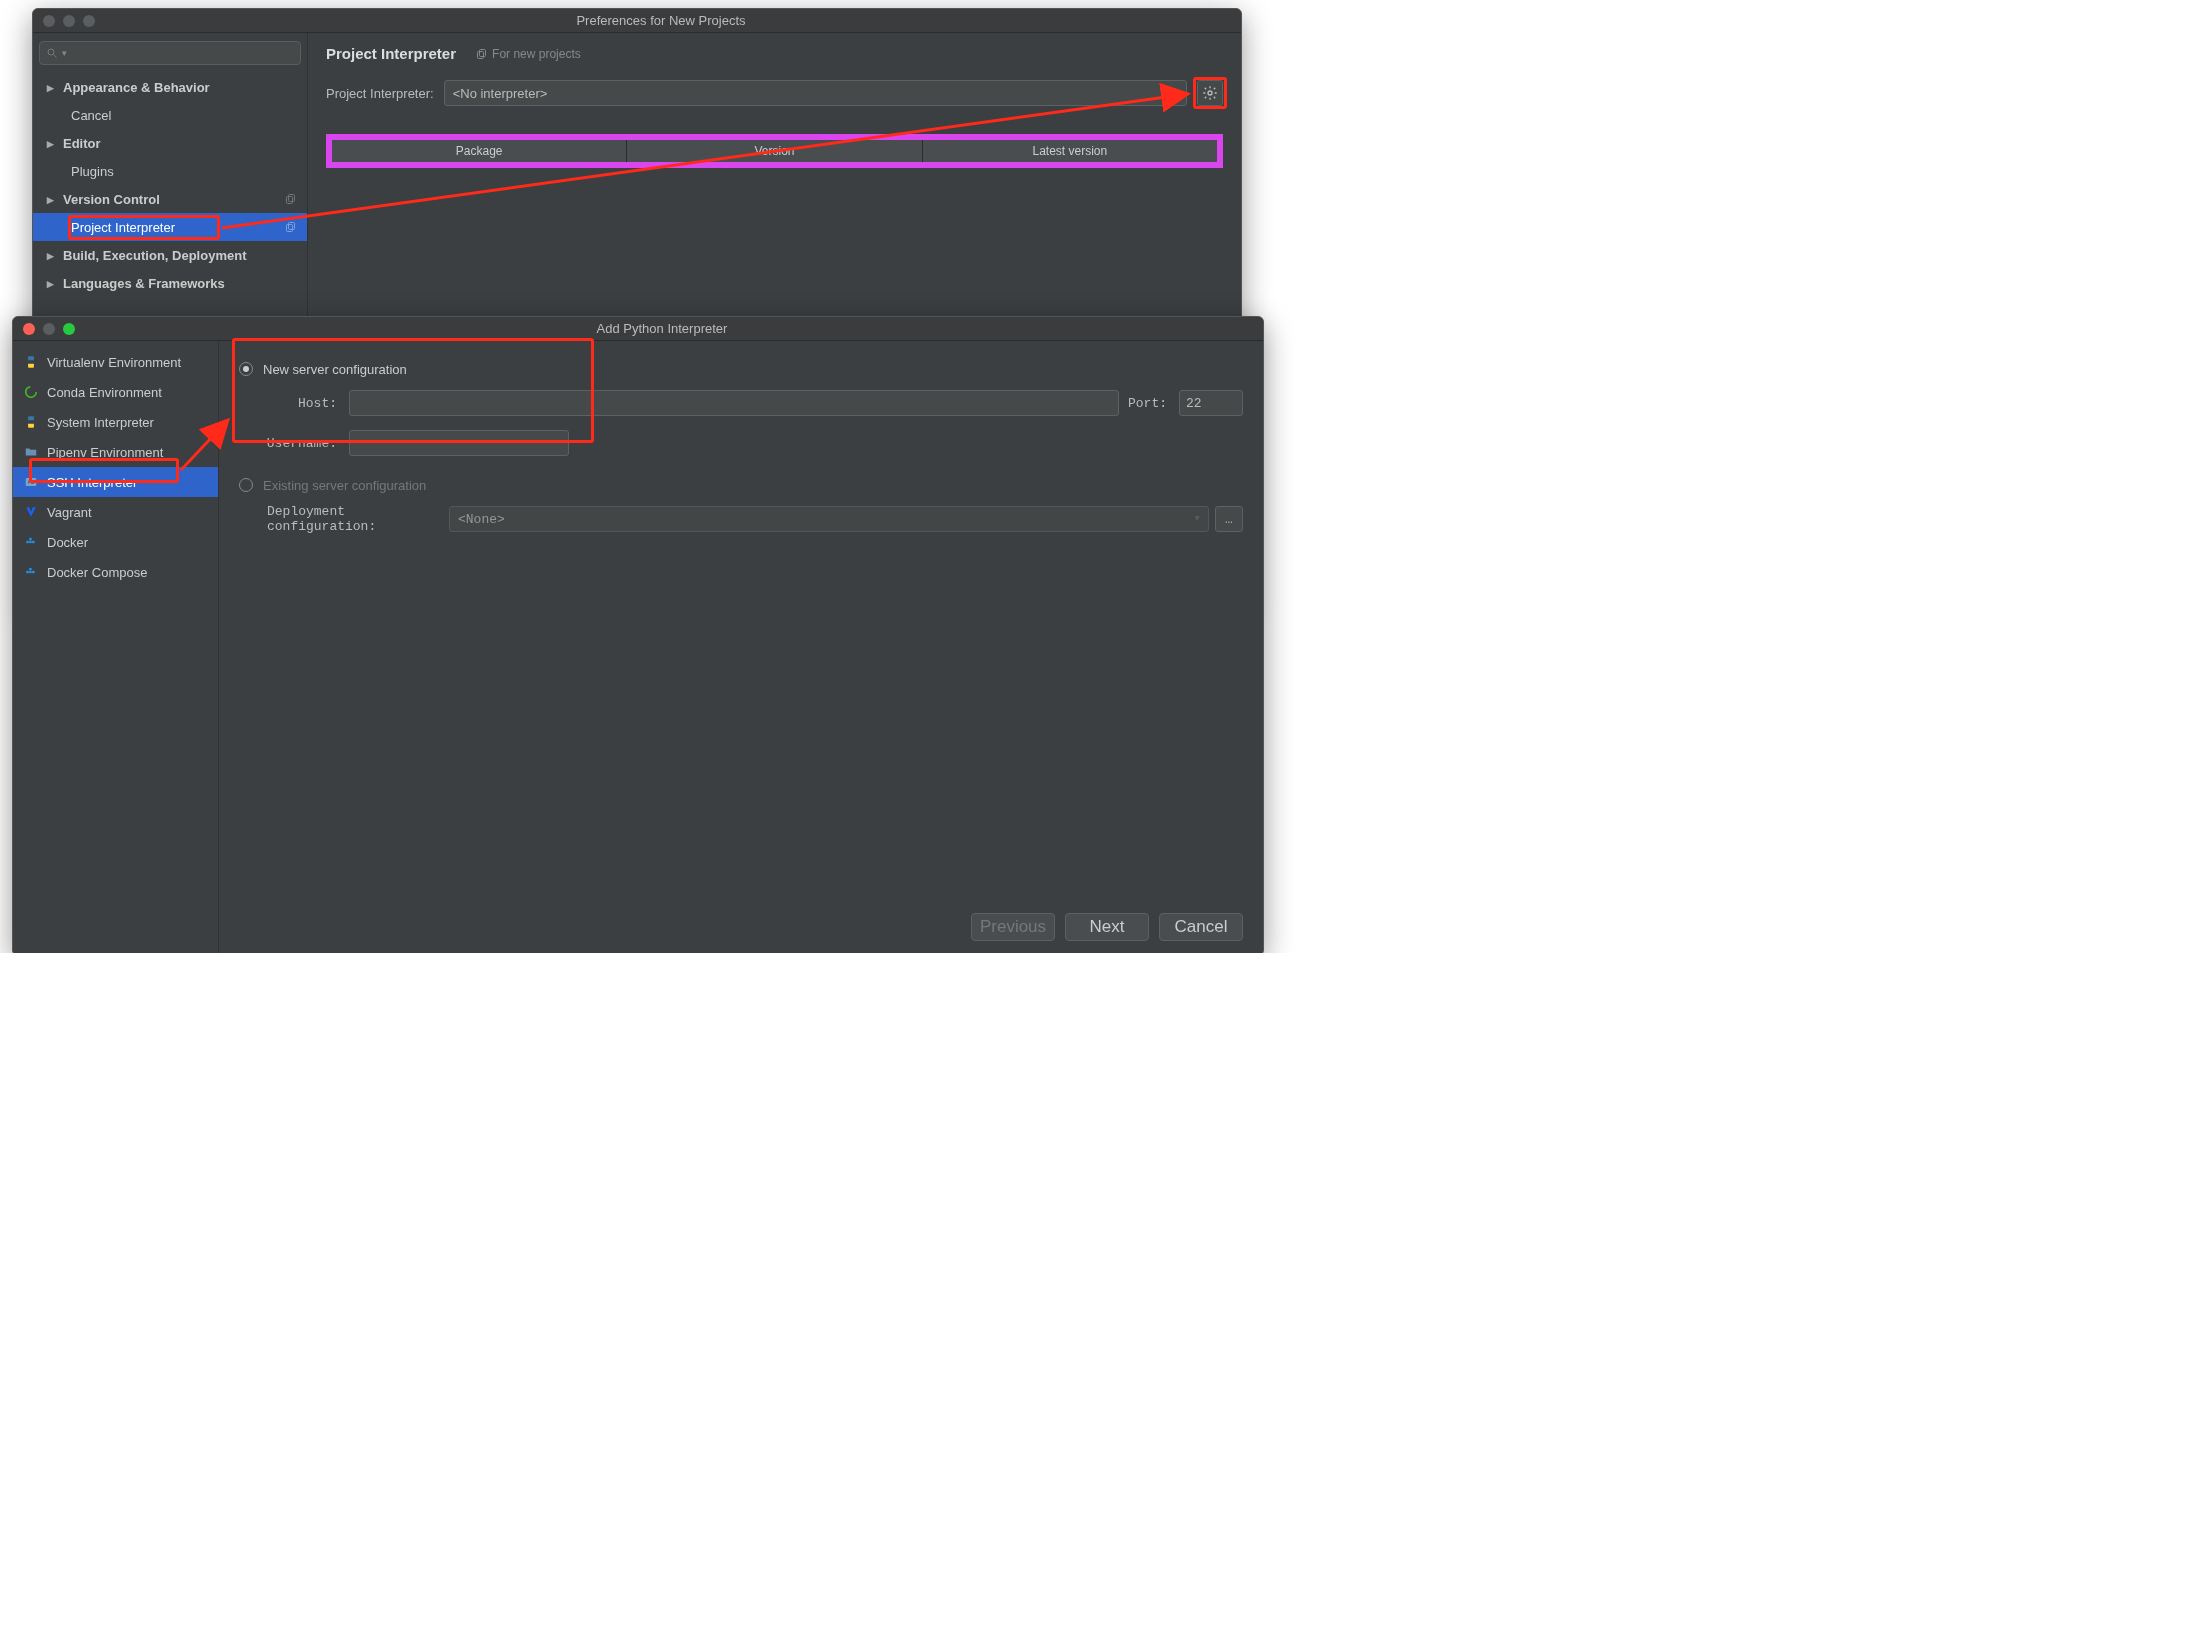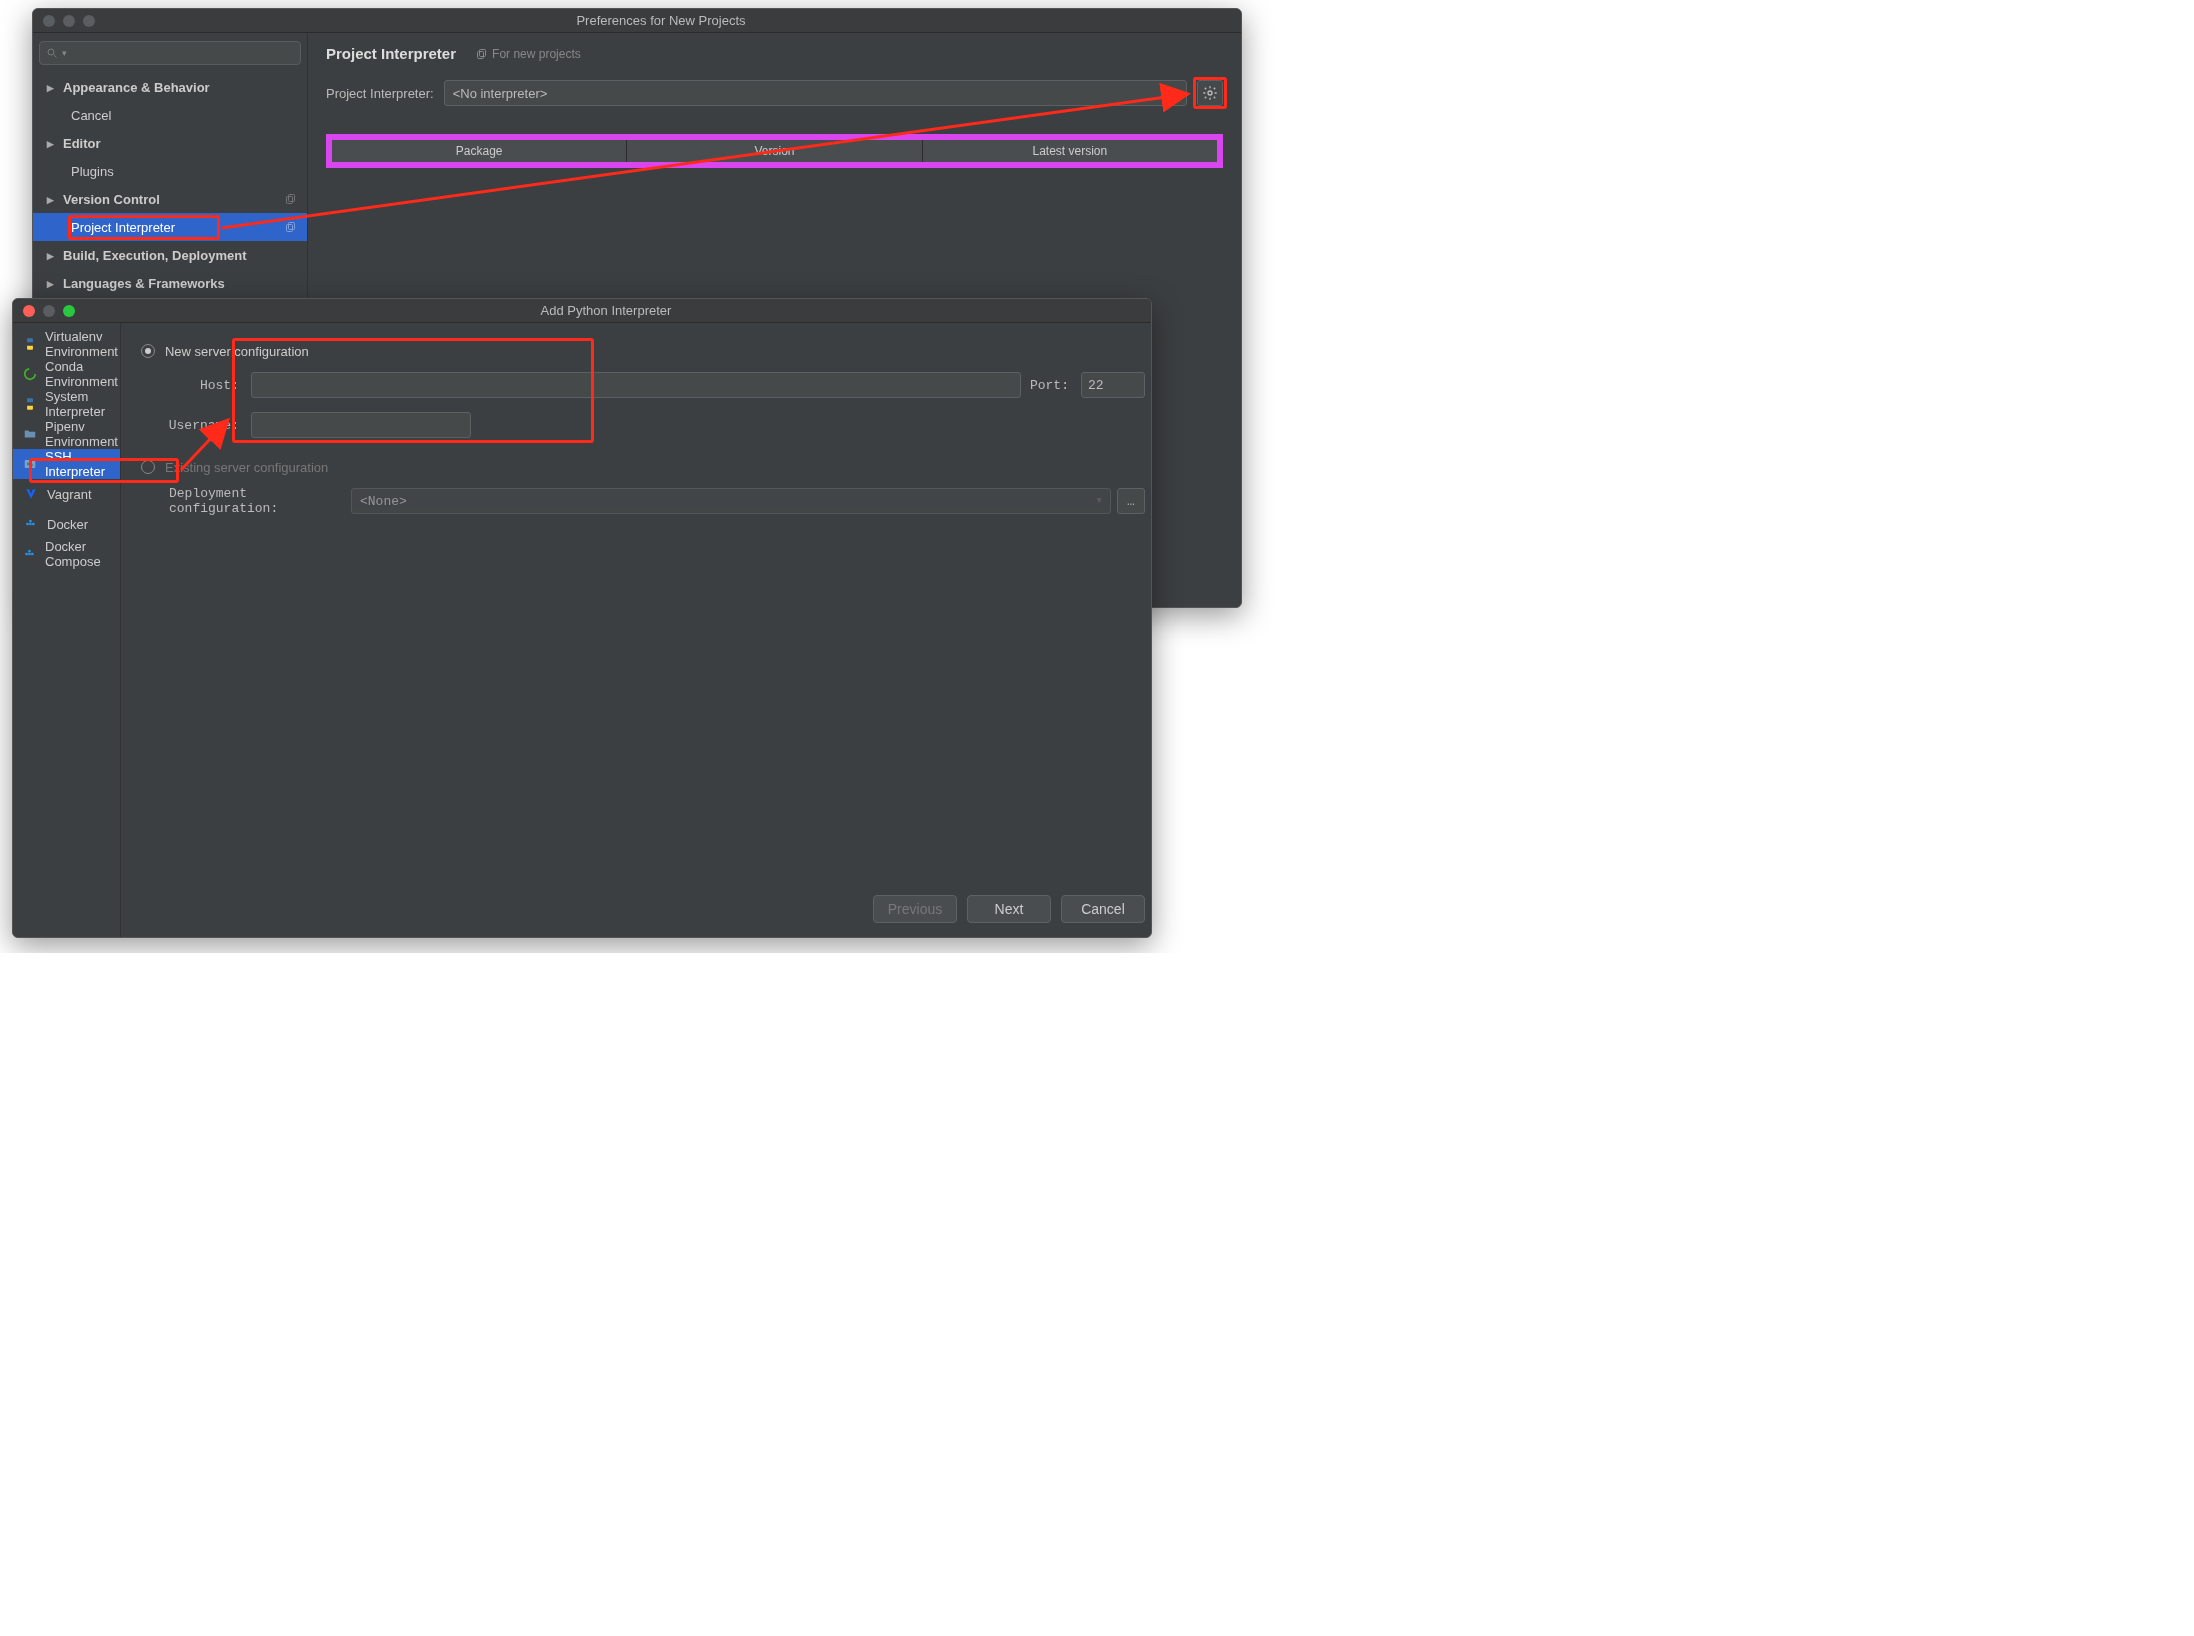--- a/index.html
+++ b/index.html
@@ -29,37 +29,37 @@
   .fornew{color:#888;font-size:12px;display:flex;align-items:center;gap:4px;text-align:right;}
   .interp-row{display:flex;align-items:center;gap:10px;margin-bottom:28px;}
   .interp-row label{color:#bbb;}
   .dropdown{flex:1;height:26px;background:#45494a;border:1px solid #5e6163;border-radius:3px;display:flex;align-items:center;justify-content:space-between;padding:0 8px;color:#bbb;}
   .gearbtn{width:26px;height:26px;background:#45494a;border:1px solid #5e6163;border-radius:3px;display:flex;align-items:center;justify-content:center;}
   .pkg-table{border:6px solid #d946ef;}
   .pkg-head{display:flex;background:#4a4d4f;height:22px;}
   .pkg-head div{flex:1;text-align:center;font-size:12px;color:#ccc;border-right:1px solid #2b2b2b;line-height:22px;}
   .pkg-head div:last-child{border-right:none;}
   
-  #win-add{left:12px;top:298px;width:1140px;height:640px;}
+  #win-add{left:12px;top:316px;width:1252px;height:640px;}
   #win-add .body{display:flex;height:calc(100% - 24px);}
   .add-left{width:210px;background:#3c3f41;border-right:1px solid #323232;padding-top:6px;}
   .add-item{height:30px;display:flex;align-items:center;gap:8px;padding-left:10px;color:#ccc;font-size:13px;}
   .add-item.selected{background:#2f65ca;color:#fff;}
   .add-item .ic{width:16px;height:16px;display:flex;align-items:center;justify-content:center;}
   .add-right{flex:1;padding:14px 20px;position:relative;}
   .radio-row{display:flex;align-items:center;gap:10px;height:28px;color:#ccc;}
   .radio{width:14px;height:14px;border:1px solid #888;border-radius:50%;display:flex;align-items:center;justify-content:center;}
   .radio.on::after{content:"";width:6px;height:6px;background:#ccc;border-radius:50%;}
   .form-row{display:flex;align-items:center;height:40px;font-family:Liberation Mono, monospace;}
   .form-row .lbl{width:110px;text-align:right;padding-right:12px;color:#bbb;}
   .tinput{height:26px;background:#45494a;border:1px solid #5e6163;border-radius:3px;}
   .disabled{color:#777;}
   .dotsbtn{width:28px;height:26px;background:#45494a;border:1px solid #5e6163;border-radius:3px;display:flex;align-items:center;justify-content:center;color:#aaa;margin-left:6px;}
   .footer{position:absolute;right:20px;bottom:14px;display:flex;gap:10px;}
-  .btn{min-width:84px;height:28px;border:1px solid #5e6163;border-radius:4px;background:#4a4d4f;color:#ccc;display:flex;align-items:center;justify-content:center;font-size:14px;}
+  .btn{min-width:84px;height:28px;border:1px solid #5e6163;border-radius:4px;background:#4a4d4f;color:#ccc;display:flex;align-items:center;justify-content:center;font-size:17px;}
   .btn.disabled{color:#777;}
   
   .hl{position:absolute;border:3px solid #ff2a1a;border-radius:3px;pointer-events:none;}
   
   .arrow-overlay{position:absolute;left:0;top:0;pointer-events:none;}
   svg{display:block;}
 </style>
 </head>
 <body>
 

